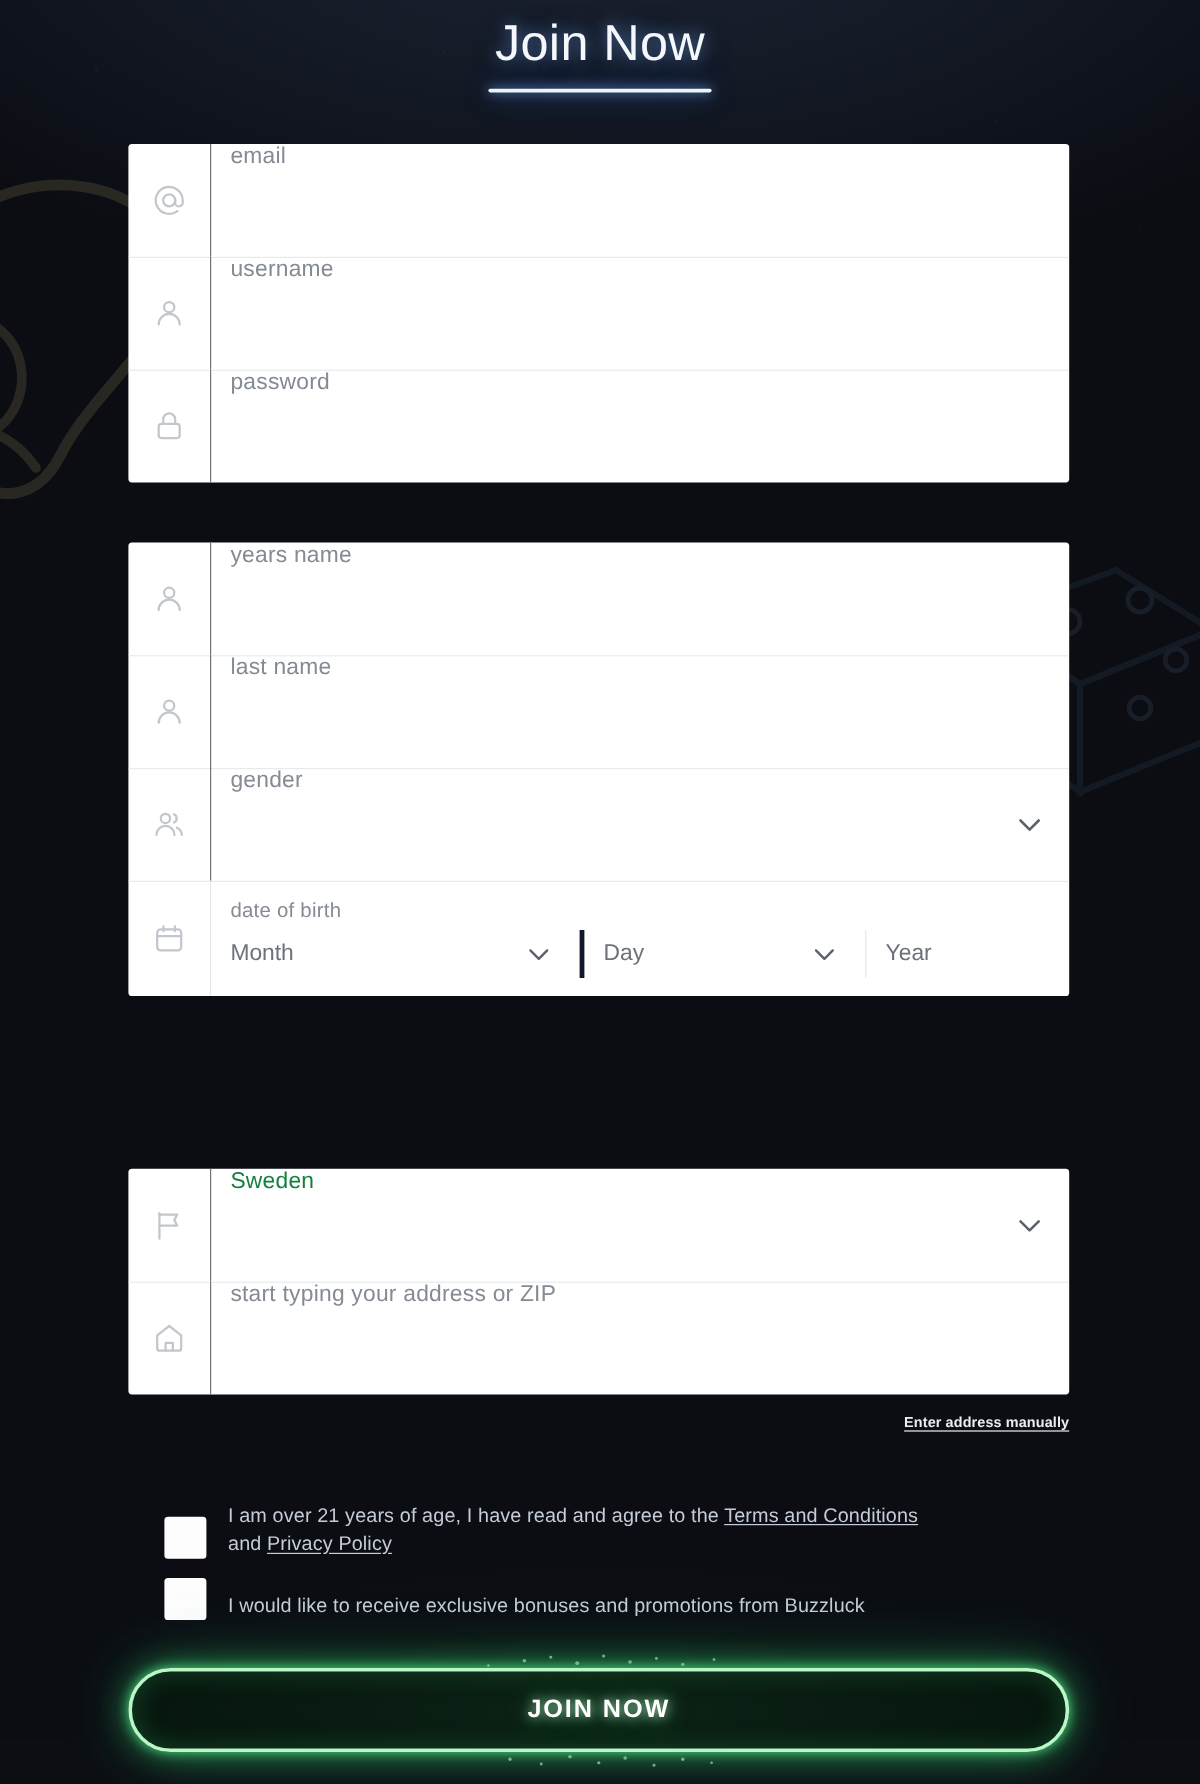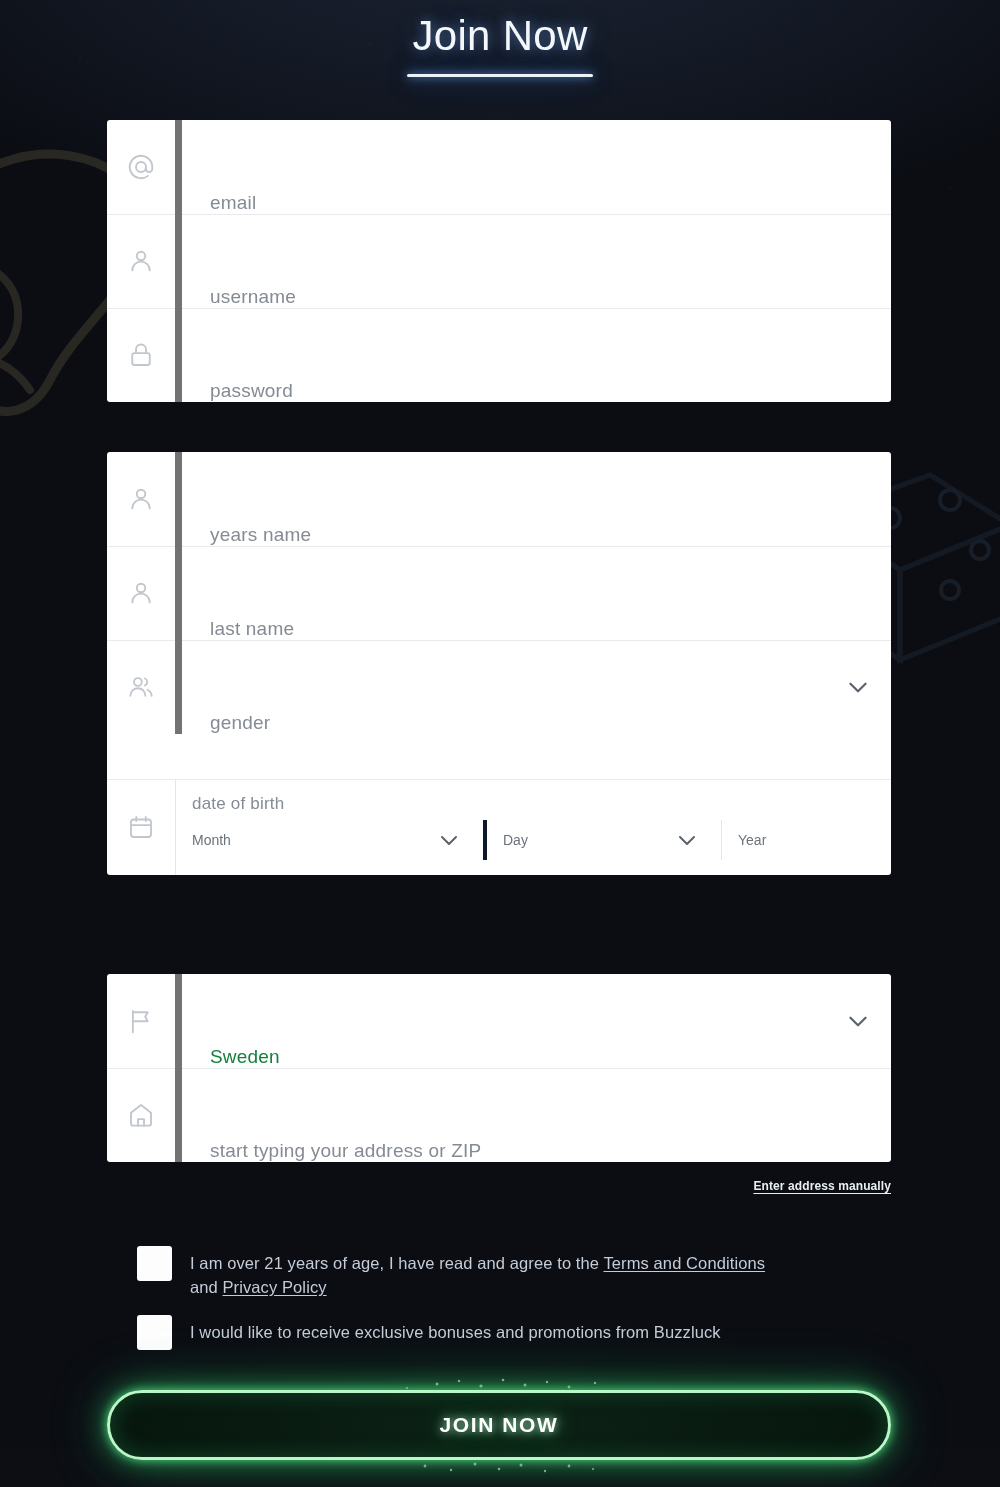--- a/index.html
+++ b/index.html
@@ -130,45 +130,45 @@
     align-items: center;
     justify-content: center;
     color: #c2c7ce;
     align-self: stretch;
   }
   .row-icon svg { display: block; }
 
   .row-body {
     flex: 1;
     display: flex;
-    align-items: flex-end;
+    align-items: flex-start;
     align-self: stretch;
-    border-left: 7px solid #737373;
-    padding-left: 28px;
+    border-left: 1px solid #737373;
+    padding-left: 16px;
     position: relative;
   }
 
   .ph {
     font-size: 19px;
     color: #858b94;
     letter-spacing: .2px;
   }
   .ph.value-green { color: #15803d; }
 
   .chev {
     position: absolute;
     right: 20px;
     top: 50%;
     transform: translateY(-50%);
     color: #5b626b;
     display: flex;
   }
 
   
-  .dob-row { min-height: 96px; margin-top: 45px; }
+  .dob-row { min-height: 96px; }
   .dob-body {
     flex: 1;
     align-self: stretch;
     border-left: 1px solid #e4e7ea;
     display: flex;
     flex-direction: column;
     justify-content: center;
     position: relative;
   }
   .dob-label {
@@ -177,21 +177,21 @@
     color: #858b94;
     margin-bottom: 6px;
     letter-spacing: .2px;
   }
   .dob-selects { display: flex; align-items: stretch; height: 40px; }
   .dob-sel {
     position: relative;
     display: flex;
     align-items: center;
     padding-left: 16px;
-    font-size: 14px;
+    font-size: 19px;
     color: #6c727b;
   }
   .dob-sel.m { width: 307px; }
   .dob-sel.d { width: 238px; border-left: 4px solid #0f172a; }
   .dob-sel.y { width: 238px; border-left: 1px solid #e4e7ea; }
   .dob-sel .chev-s {
     position: absolute;
     right: 22px;
     top: 50%;
     transform: translateY(-50%);
@@ -213,21 +213,21 @@
     font-weight: 700;
     color: #e9eef5;
     text-decoration: underline;
     text-underline-offset: 3px;
     cursor: pointer;
     letter-spacing: .1px;
   }
 
   
   .checks { position: absolute; top: 1246px; left: 109px; width: 790px; }
-  .check-row { display: flex; align-items: flex-start; margin-bottom: 16px; padding-left: 28px; }
+  .check-row { display: flex; align-items: flex-end; margin-bottom: 16px; padding-left: 28px; }
   .check-row:last-child { margin-bottom: 0; }
   .cbox {
     width: 35px; height: 35px;
     min-width: 35px;
     background: #fdfdfd;
     border-radius: 3px;
     margin-right: 18px;
     cursor: pointer;
   }
   .check-text {

